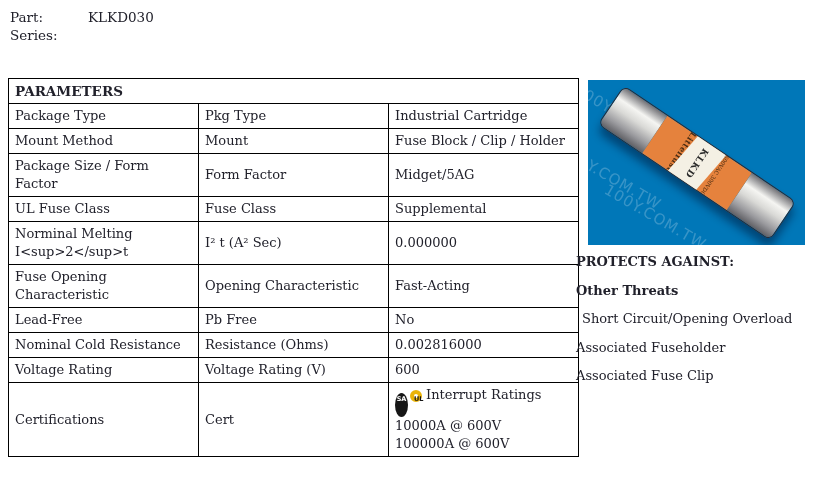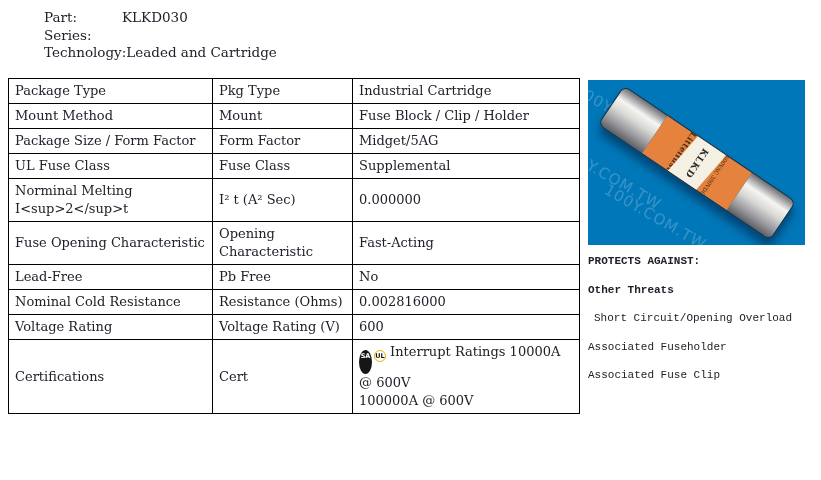--- a/index.html
+++ b/index.html
@@ -7,21 +7,21 @@
   body {
     position:relative;
     font-family:"DejaVu Serif", serif;
     color:#21212b;
     overflow:hidden;
   }
 
   
   .hdr { position:absolute; left:10px; top:9px; font-size:13.5px; }
   .hdr-row { display:flex; line-height:17.5px; }
-  .hdr-label { min-width:78px;margin-left:34px; }
+  .hdr-label { min-width:78px; }
 
   
   table.params {
     position:absolute; left:8px; top:78px;
     border-collapse:collapse; table-layout:fixed; width:571px;
     font-size:13px;
   }
   table.params td {
     border:1px solid #000;
     padding:3px 6px;
@@ -37,21 +37,21 @@
   .cert-icon {
     display:inline-block;
     width:13px; height:24px; border-radius:50%;
     font-family:"DejaVu Sans", sans-serif;
     font-size:6.5px; font-weight:bold;
     line-height:13px; text-align:center;
     vertical-align:-2px;
   }
   .cert-icon.csa { background:#161616; color:#ffffff; margin-right:2px; }
   .cert-icon.ul  { width:12px; height:12px; line-height:11px;
-                   border:1px solid #eab308; background:#ffffff; color:#161616;
+                   border:4px solid #eab308; background:#ffffff; color:#161616;
                    margin-right:4px; }
 
   
   .photo {
     position:absolute; left:588px; top:80px;
     width:217px; height:165px;
     background:#0077b8;
     overflow:hidden;
   }
   .wm {
@@ -100,44 +100,43 @@
     font-size:9px; font-weight:bold; color:#2b2b2b;
     letter-spacing:1px;
   }
   .rating {
     position:absolute; right:6px; top:50%;
     transform:translateY(-50%) rotate(90deg);
     font-size:5.5px; color:#4a2c12; white-space:nowrap;
   }
 
   
-  .protects { position:absolute; left:588px; top:253px; font-size:11px;font-family:Liberation Mono, monospace; }
+  .protects { position:absolute; left:576px; top:253px; font-size:13px; }
   .protects .line { line-height:17px; margin-bottom:11.5px; }
   .b { font-weight:bold; }
   .indent { padding-left:6px; }
 </style>
 </head>
 <body>
 
 <div class="hdr">
   <div class="hdr-row">
     <span class="hdr-label">Part:</span>
     <span>KLKD030</span>
   </div>
   <div class="hdr-row">
     <span class="hdr-label">Series:</span>
   </div>
-  <div class="hdr-row">
-    <span class="hdr-label">Technology:</span>
-    <span>Leaded and Cartridge</span>
-  </div>
 </div>
 
 <table class="params">
   <tbody>
+      <tr>
+    <td class="tbl-title" colspan="3">PARAMETERS</td>
+  </tr>
   <tr>
     <td class="c1">Package Type</td>
     <td class="c2">Pkg Type</td>
     <td class="c3">Industrial Cartridge</td>
   </tr>
   <tr>
     <td class="c1">Mount Method</td>
     <td class="c2">Mount</td>
     <td class="c3">Fuse Block / Clip / Holder</td>
   </tr>

